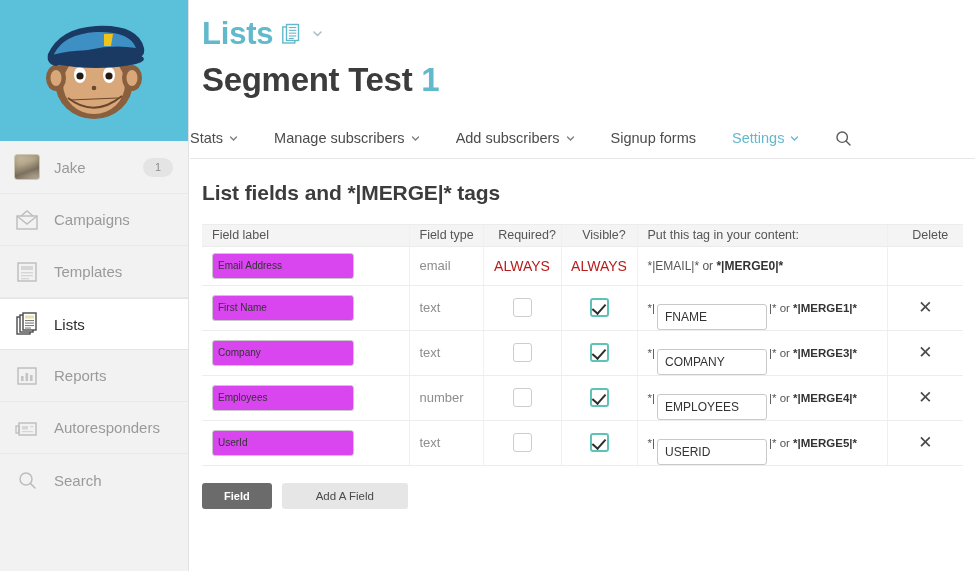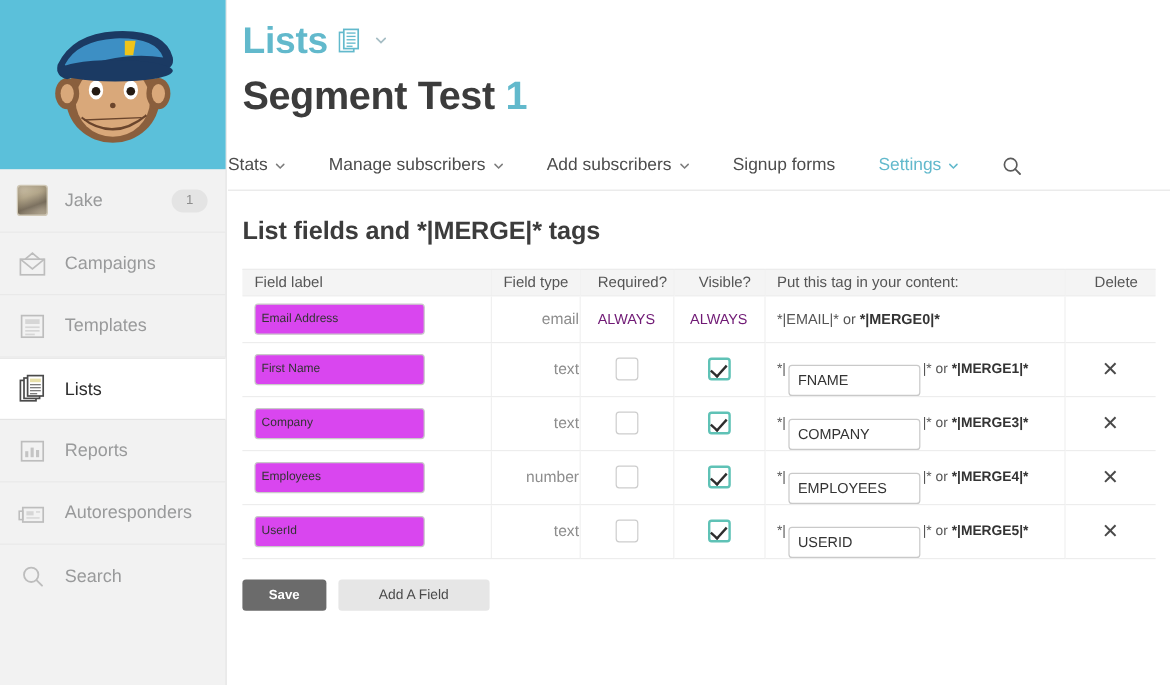--- a/index.html
+++ b/index.html
@@ -96,40 +96,40 @@
     background: #f4f4f4; color: #555; font-size: 12.5px; font-weight: normal;
     text-align: left; height: 22px; padding: 0 0 0 10px;
     border-top: 1px solid #ececec; border-bottom: 1px solid #ececec;
   }
   .tbl td {
     border-bottom: 1px solid #ededed; padding: 0 0 0 10px;
     height: 39px; vertical-align: middle; font-size: 13px; color: #8d8d8d;
   }
   .tbl tr:first-child td { border-top: none; }
   .c-label { width: 207px; }
-  .c-type  { width: 74px; text-align: right; }
+  .c-type  { width: 74px; }
   .c-req   { width: 78px; text-align: center !important; padding-left:0 !important; }
   .c-vis   { width: 76px; text-align: center !important; padding-left:0 !important; }
   .c-tag   { width: 250px; }
   .c-del   { width: 76px; text-align: center !important; padding-left:0 !important; }
 
   th.c-req, th.c-vis, th.c-del { text-align: left; padding-left: 10px !important; }
   .divcol { border-left: 1px solid #f0f0f0; }
 
   .txt-input {
     width: 142px; height: 26px; border: 1px solid #c9c9c9; border-radius: 3px;
     background: #d946ef; font-size: 10px; color: #333; padding: 0 5px;
     font-family: "Liberation Sans", sans-serif; outline: none;
   }
   .tag-input {
     width: 110px; height: 26px; border: 1px solid #c9c9c9; border-radius: 3px;
     background: #fff; font-size: 12px; color: #333; padding: 0 7px;
     font-family: "Liberation Sans", sans-serif; outline: none; margin-top: 18px;
   }
-  .always { color: #701a75; font-size: 12px; }
+  .always { color: #b91c1c; font-size: 14px; }
   .tagwrap { display: flex; align-items: center; gap: 2px; white-space: nowrap;
              font-size: 11.5px; color: #555; }
   .tagwrap b { font-weight: bold; color: #333; }
   .tag-static { font-size: 12px; color: #555; }
   .tag-static b { font-weight: bold; color: #333; }
 
   .cbx { width: 19px; height: 19px; border: 1px solid #cdcdcd; border-radius: 3px;
          background: #fff; display: inline-block; vertical-align: middle; }
   .cbx.on { border: 2px solid #5fc2b6; position: relative; }
   .cbx.on:after {
@@ -437,18 +437,18 @@
           </td>
           <td class="c-del divcol">
             <span class="xbtn">✕</span>
           </td>
         </tr>
 
       </tbody>
     </table>
 
     <div class="btn-row">
-      <button class="btn-save">Save</button>
+      <button class="btn-save">Field</button>
       <button class="btn-add">Add A Field</button>
     </div>
 
   </main>
 </div>
 
 </body></html>

